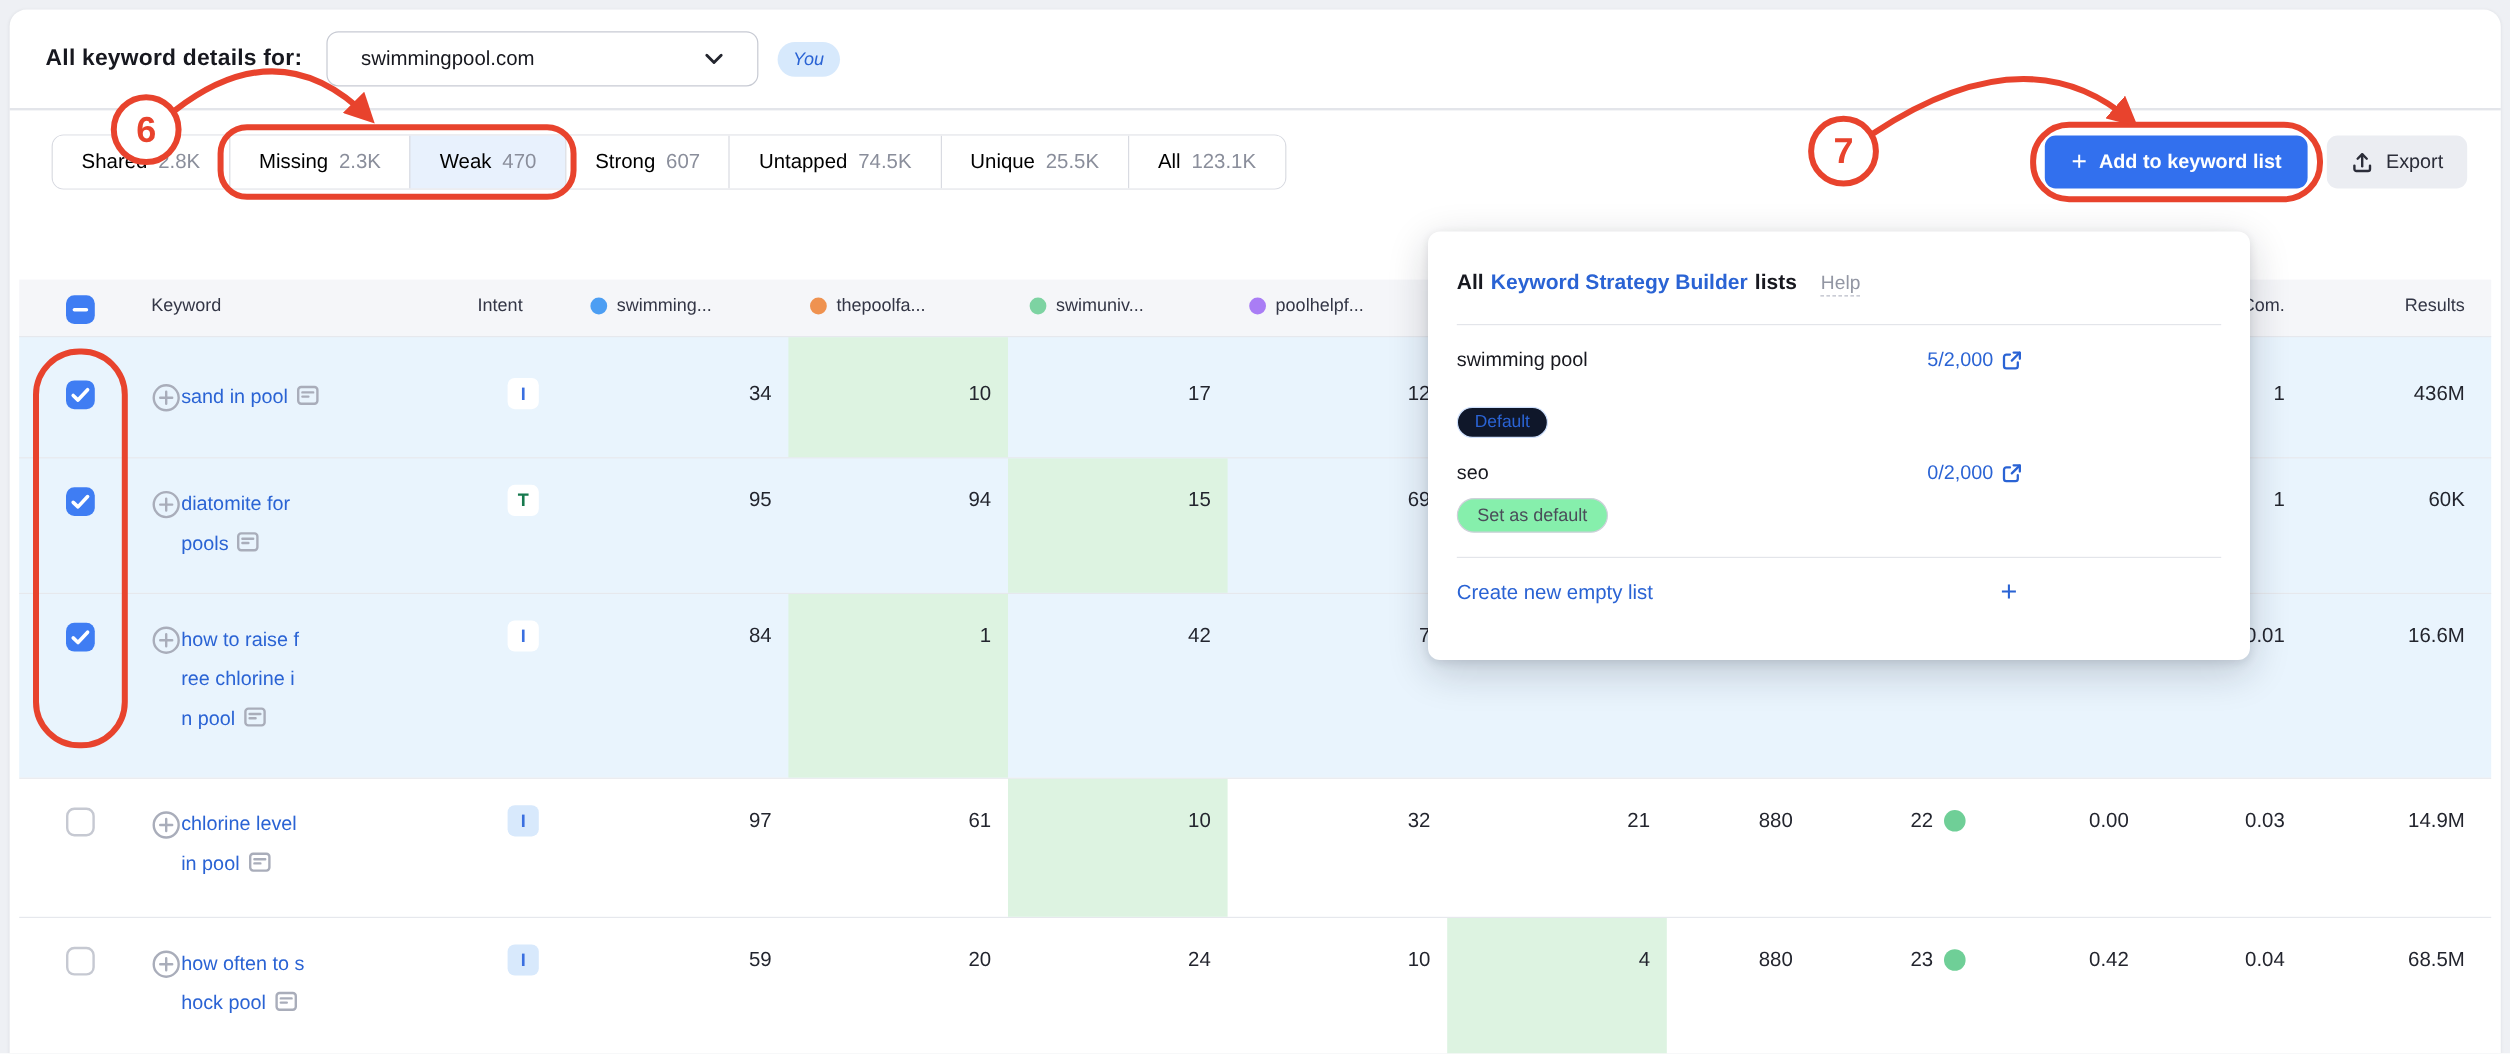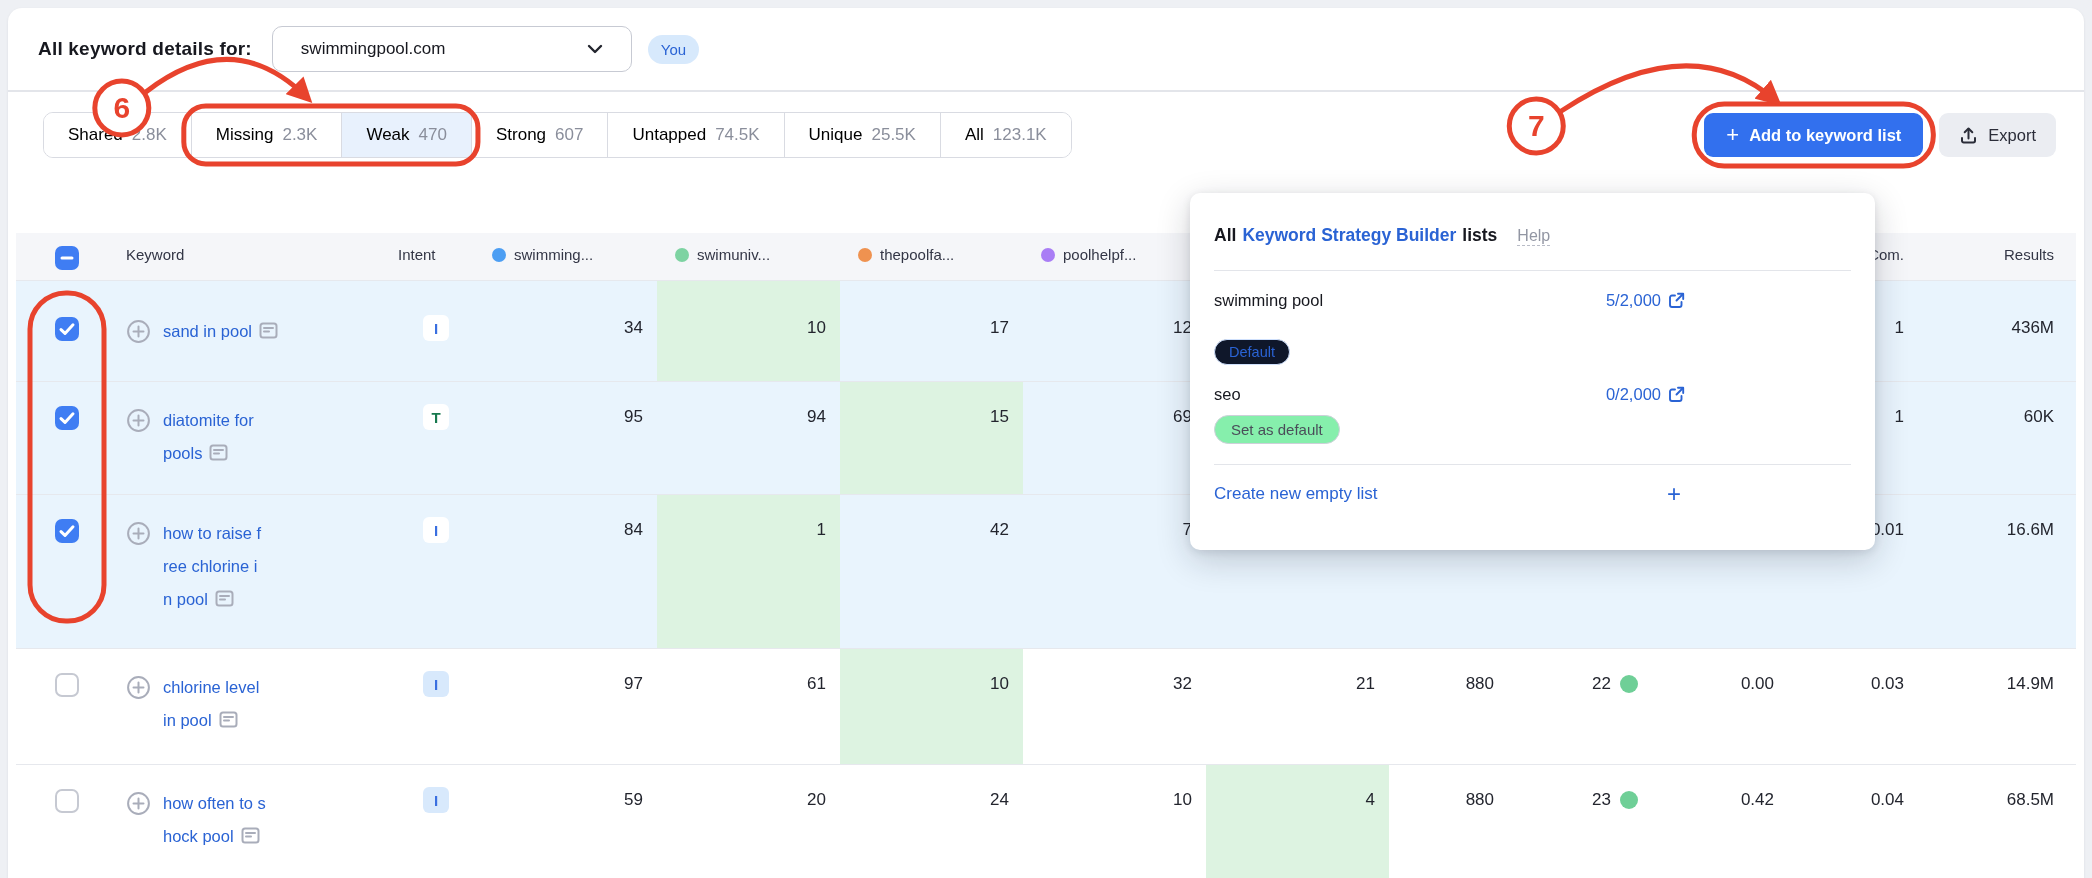--- a/index.html
+++ b/index.html
@@ -8,21 +8,21 @@
   .card{position:absolute;left:8px;top:8px;right:8px;bottom:0;background:#fff;
         border-radius:14px 14px 0 0;box-shadow:0 1px 3px rgba(20,24,40,.08);}
   
   .topbar{position:absolute;left:0;right:0;top:0;height:84px;display:flex;align-items:center;
           padding-left:30px;border-bottom:2px solid #e3e5ea;box-sizing:border-box;text-align:center;}
   .page-title{font-size:19px;font-weight:bold;color:#17181f;letter-spacing:.2px;}
   .domain-select{margin-left:20px;height:46px;min-width:360px;display:flex;align-items:center;
           justify-content:space-between;padding:0 28px;border:1.5px solid #c7cad3;border-radius:10px;
           background:#fff;font-size:17px;color:#17181f;cursor:pointer;box-sizing:border-box;}
   .you-badge{margin-left:16px;padding:6px 13px;border-radius:16px;background:#d7e9fc;color:#2a63d4;
-          font-size:15px;}
+          font-size:15px;font-style:italic;}
   
   .toolbar{position:absolute;top:104px;left:35px;right:28px;height:46px;display:flex;align-items:center;}
   .tabs{display:flex;border:1px solid #d9dbe2;border-radius:10px;overflow:hidden;background:#fff;height:46px;box-sizing:border-box;}
   .tab{display:flex;align-items:center;padding:0 24px;font-size:17px;cursor:pointer;background:#fff;
        border:none;border-left:1px solid #d9dbe2;font-family:inherit;}
   .tab:first-child{border-left:none;}
   .tab .cnt{color:#8a8e9b;margin-left:9px;}
   .tab.selected{background:#e8f1fd;}
   .actions{margin-left:auto;display:flex;align-items:center;gap:16px;}
   .btn-add{height:44px;display:flex;align-items:center;gap:10px;padding:0 22px;border:none;border-radius:9px;
@@ -41,21 +41,21 @@
   .trow{border-top:1px solid #e6e8ed;}
   .trow.sel{background:#e9f4fd;}
   .trow>div{padding-top:22px;box-sizing:border-box;}
   .trow.first>div{padding-top:34px;}
   .cb-cell{padding-left:39px;}
   .trow>.cb-cell{padding-top:24px;}
   .trow.first>.cb-cell{padding-top:36px;}
   .cb{width:24px;height:24px;border-radius:7px;box-sizing:border-box;cursor:pointer;}
   .cb.on{background:#3f7df3;}
   .cb.off{background:#fff;border:2px solid #c6c9d2;}
-  .kw-cell{display:flex;gap:12px;align-items:flex-start;}
+  .kw-cell{display:flex;gap:0;align-items:flex-start;}
   .kwtext{width:126px;font-size:16.5px;line-height:33px;color:#2a63d4;cursor:pointer;}
   .num{font-size:17px;text-align:right;padding-right:14px;line-height:26px;}
   .best{background:#ddf3e1;}
   .intent-cell{padding-left:25px;}
   .ibadge{width:26px;height:26px;border-radius:6px;font-size:15px;font-weight:bold;display:flex;
           align-items:center;justify-content:center;background:#d8e9fc;}
   .trow.sel .ibadge{background:#fff;}
   .kd-cell{display:flex;justify-content:flex-end;align-items:flex-start;gap:9px;padding-right:20px;
            font-size:17px;line-height:26px;}
   .kd-dot{width:18px;height:18px;border-radius:50%;margin-top:4px;flex:none;}
@@ -157,26 +157,26 @@
                 <rect x="5.5" y="10.6" width="13" height="3" rx="1.5" fill="#fff"></rect>
               </svg></div>
           </div>
           <div>Keyword</div>
           <div>Intent</div>
           <div class="hcell-dom">
             <span class="dot" style="background: rgb(76, 158, 243);"></span>
             <span>swimming...</span>
           </div>
           <div class="hcell-dom">
+            <span class="dot" style="background: rgb(239, 146, 80);"></span>
+            <span>thepoolfa...</span>
+          </div>
+          <div class="hcell-dom">
             <span class="dot" style="background: rgb(125, 211, 162);"></span>
             <span>swimuniv...</span>
-          </div>
-          <div class="hcell-dom">
-            <span class="dot" style="background: rgb(239, 146, 80);"></span>
-            <span>thepoolfa...</span>
           </div>
           <div class="hcell-dom">
             <span class="dot" style="background: rgb(169, 125, 245);"></span>
             <span>poolhelpf...</span>
           </div>
           <div class="hcell-dom"></div>
           <div class="h-right"></div>
           <div class="h-right"></div>
           <div class="h-right"></div>
           <div class="h-right">Com.</div>

